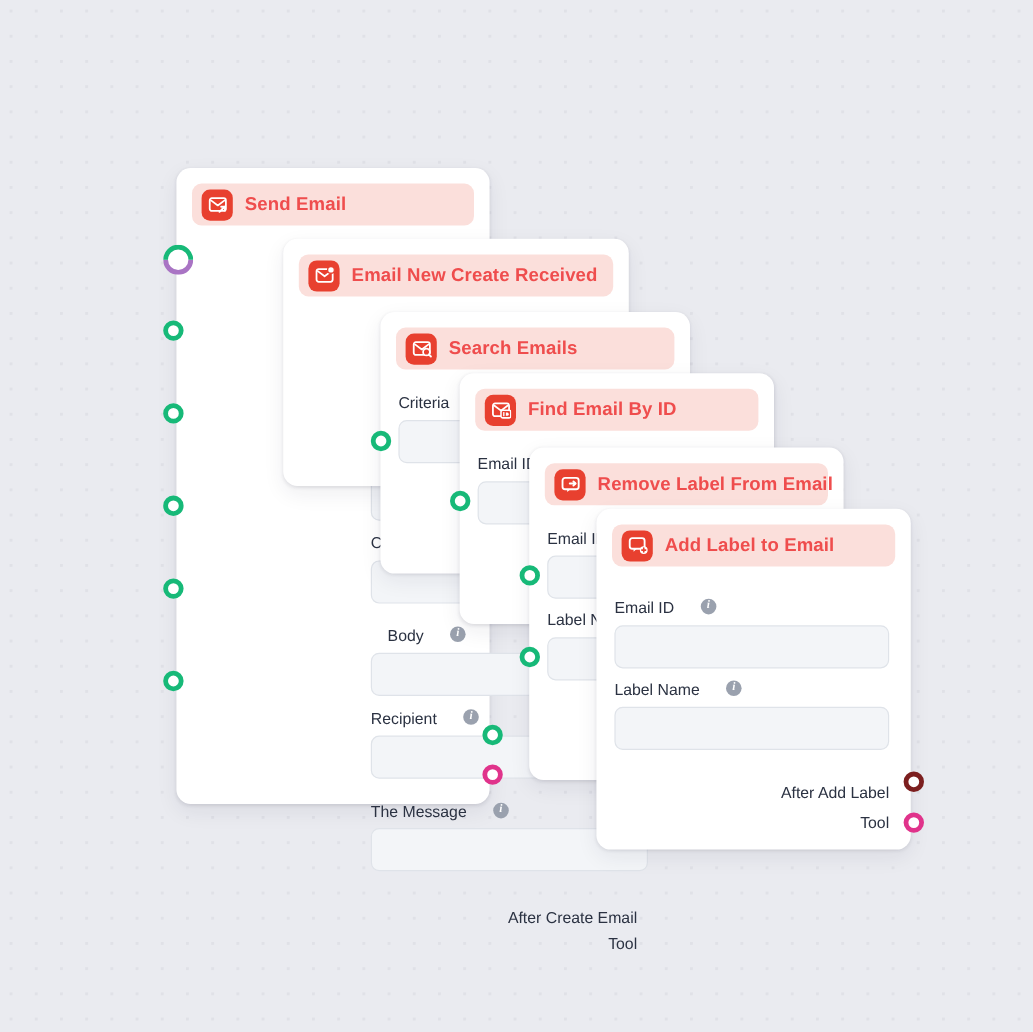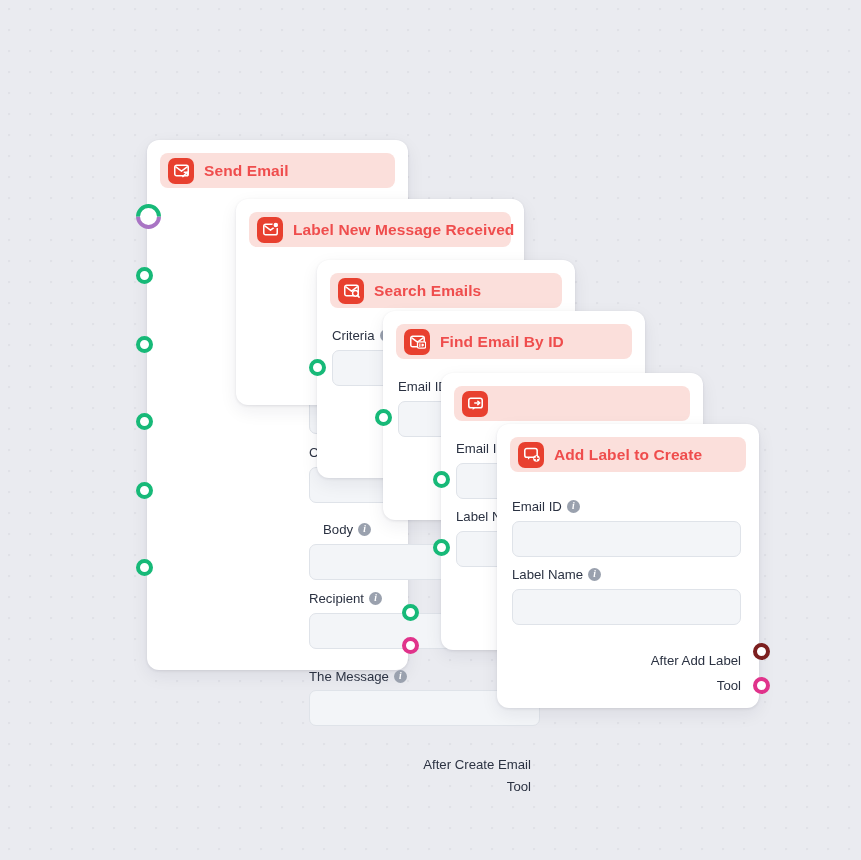--- a/index.html
+++ b/index.html
@@ -58,22 +58,21 @@
     letter-spacing: .1px;
   }
 
   
   .field-label {
     position: absolute;
     font-size: 13.2px;
     color: #2b3242;
     white-space: nowrap;
     display: flex;
-    align-items: center;
-    gap: 5px;
+    gap: 22px;
   }
   .info-icon {
     display: inline-flex;
     width: 13px; height: 13px;
     border-radius: 50%;
     background: #9aa1ae;
     color: #fff;
     font-size: 9.5px;
     font-weight: bold;
     font-style: italic;
@@ -205,21 +204,21 @@
 
   <div class="node" style="left:236px; top:199px; width:288px; height:206px;">
     <div class="node-header">
       <span class="node-icon">
         <svg width="17" height="17" viewBox="0 0 24 24" fill="none">
           <rect x="2.5" y="4.5" width="19" height="15" rx="2.6" stroke="#fff" stroke-width="2.1"></rect>
           <path d="M4 7l8 6 8-6" stroke="#fff" stroke-width="2.1" fill="none" stroke-linecap="round" stroke-linejoin="round"></path>
           <circle cx="19.5" cy="5.5" r="4" fill="#fff" stroke="#e8402f" stroke-width="1.6"></circle>
         </svg>
       </span>
-      <span class="node-title">Label New Message Received</span>
+      <span class="node-title">Email New Create Received</span>
     </div>
   </div>
 
   <div class="node" style="left:317px; top:260px; width:258px; height:218px;">
     <div class="node-header">
       <span class="node-icon">
         <svg width="17" height="17" viewBox="0 0 24 24" fill="none">
           <rect x="2.5" y="4.5" width="19" height="15" rx="2.6" stroke="#fff" stroke-width="2.1"></rect>
           <path d="M4 7l8 6 8-6" stroke="#fff" stroke-width="2.1" fill="none" stroke-linecap="round" stroke-linejoin="round"></path>
           <circle cx="17.5" cy="16" r="4" fill="#e8402f" stroke="#fff" stroke-width="2"></circle>
@@ -262,20 +261,21 @@
   <div class="node" style="left:441px; top:373px; width:262px; height:277px;">
     <div class="node-header">
       <span class="node-icon">
         <svg width="17" height="17" viewBox="0 0 24 24" fill="none">
           <rect x="2.5" y="4.5" width="19" height="13.5" rx="3" stroke="#fff" stroke-width="2.2"></rect>
           <path d="M8 18v3.2l3.8-3.2" fill="#fff"></path>
           <path d="M11 11.2h6.5" stroke="#fff" stroke-width="2.2" stroke-linecap="round"></path>
           <path d="M15.3 8.8l2.6 2.4-2.6 2.4" stroke="#fff" stroke-width="2.2" stroke-linecap="round" stroke-linejoin="round" fill="none"></path>
         </svg>
       </span>
+      <span class="node-title">Remove Label From Email</span>
     </div>
 
     <div class="field-label" style="left:15px; top:68px;">
       <span>Email ID</span>
       <span class="info-icon">i</span>
     </div>
     <div class="field-input" style="left:15px; top:90px; width:228px;"></div>
 
     <div class="field-label" style="left:15px; top:136px;">
       <span>Label Name</span>
@@ -289,21 +289,21 @@
   <div class="node" style="left:497px; top:424px; width:262px; height:284px;">
     <div class="node-header">
       <span class="node-icon">
         <svg width="17" height="17" viewBox="0 0 24 24" fill="none">
           <rect x="2.5" y="3.5" width="17.5" height="12.5" rx="3" stroke="#fff" stroke-width="2.2"></rect>
           <path d="M7 16v3.4l3.8-3.4" fill="#fff"></path>
           <circle cx="19" cy="17.5" r="4.6" fill="#fff"></circle>
           <path d="M19 15.2v4.6M16.7 17.5h4.6" stroke="#e8402f" stroke-width="1.9" stroke-linecap="round"></path>
         </svg>
       </span>
-      <span class="node-title">Add Label to Create</span>
+      <span class="node-title">Add Label to Email</span>
     </div>
 
     <div class="field-label" style="left:15px; top:75px;">
       <span>Email ID</span>
       <span class="info-icon">i</span>
     </div>
     <div class="field-input" style="left:15px; top:97px; width:229px;"></div>
 
     <div class="field-label" style="left:15px; top:143px;">
       <span>Label Name</span>

